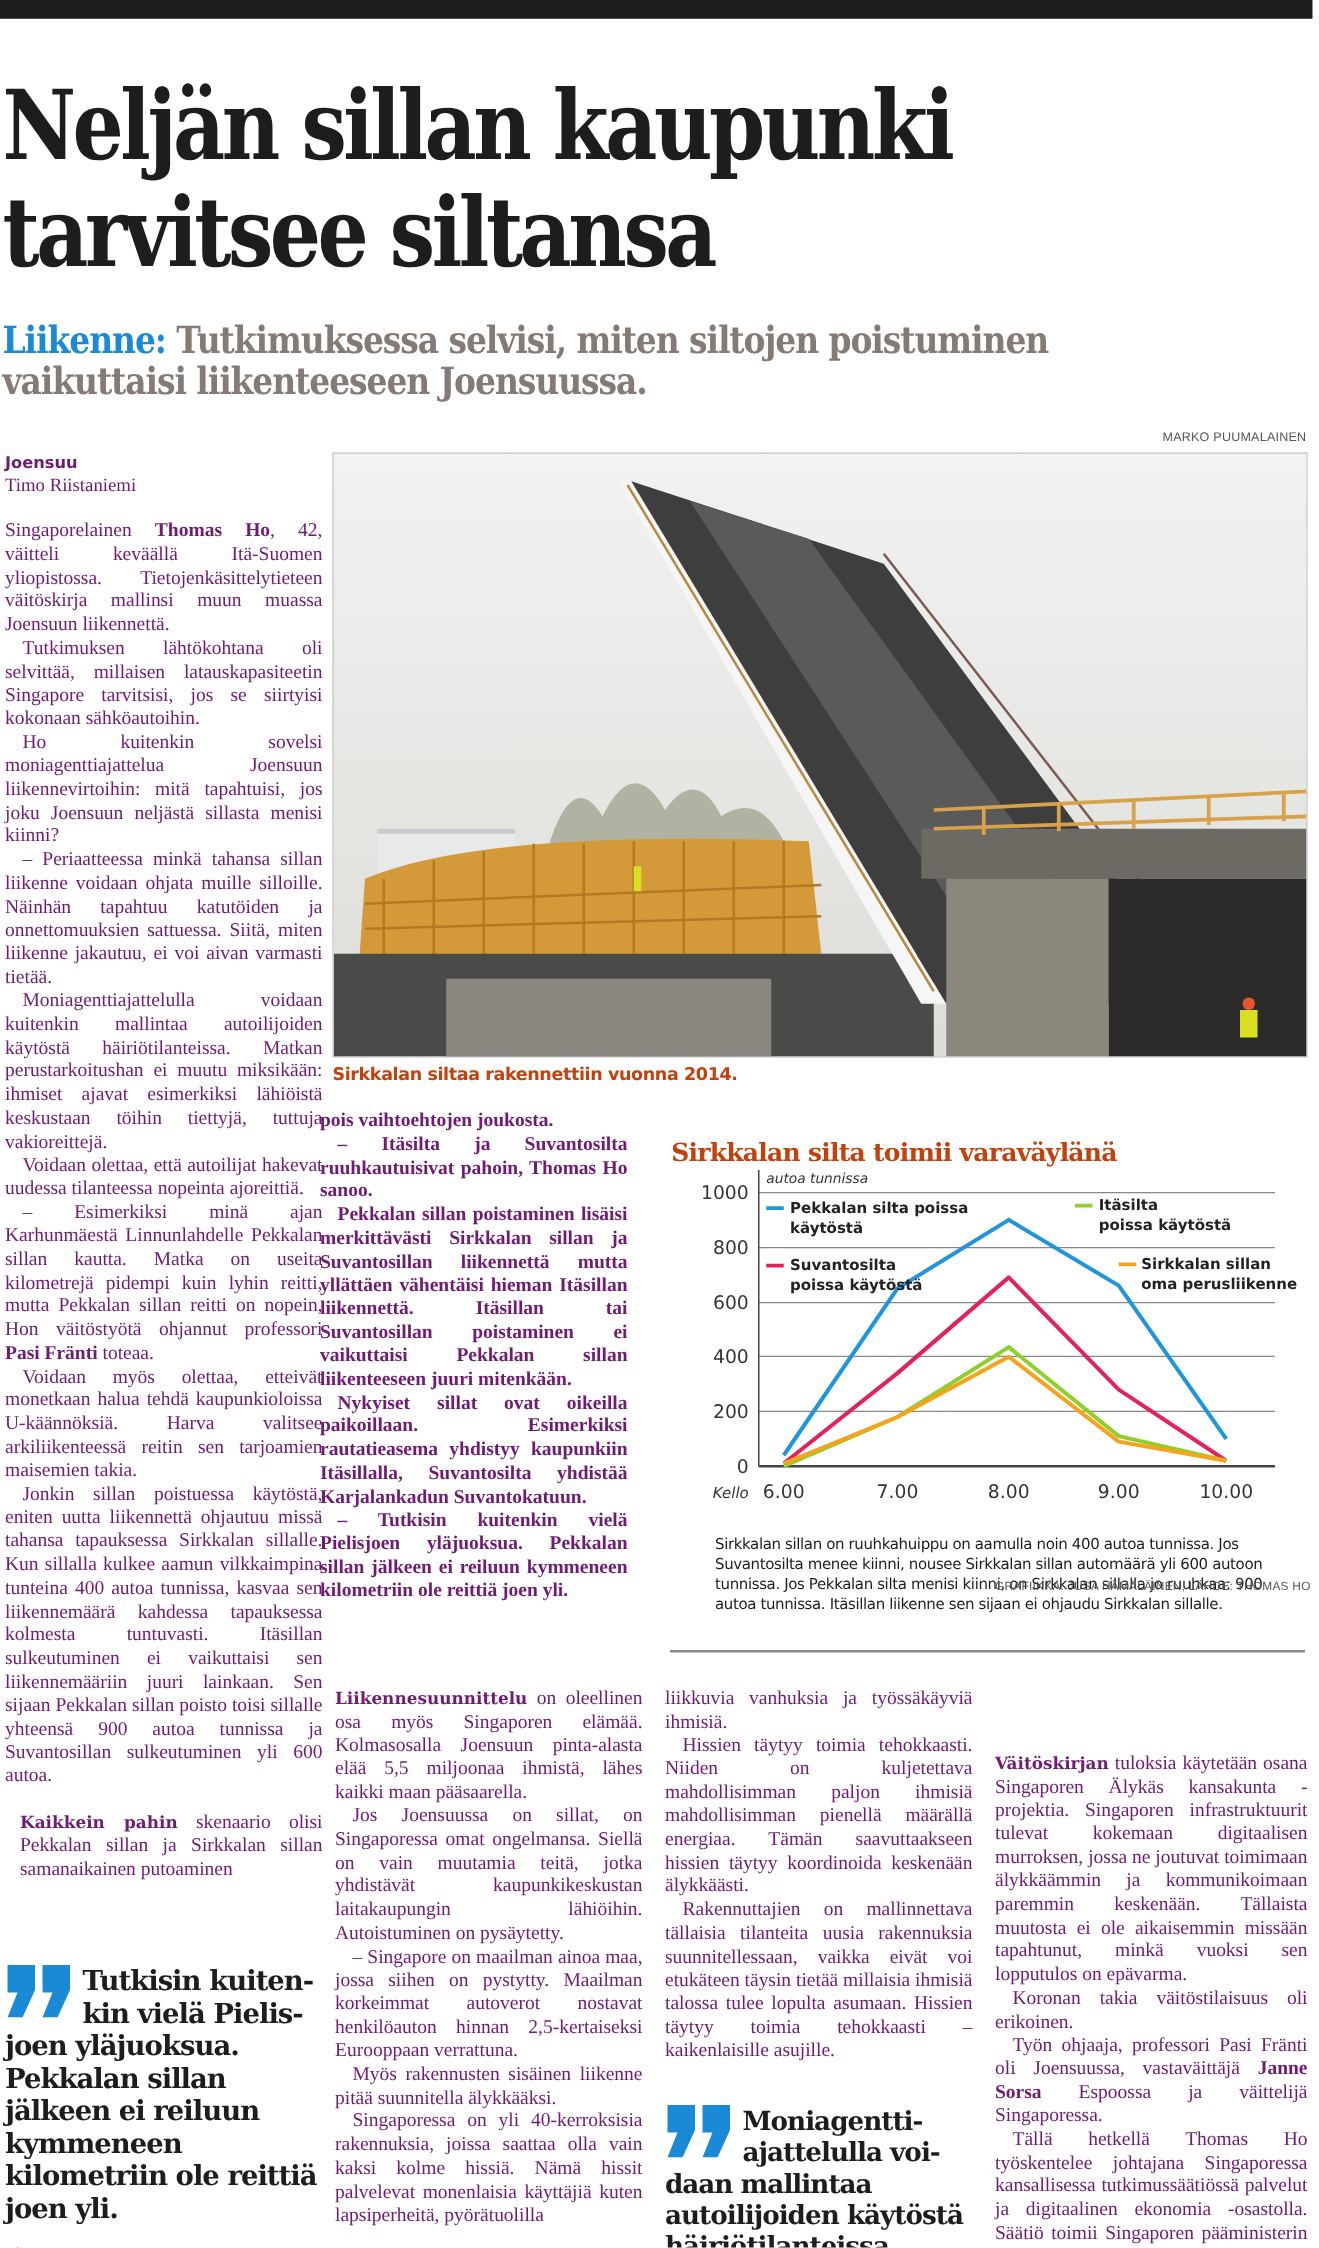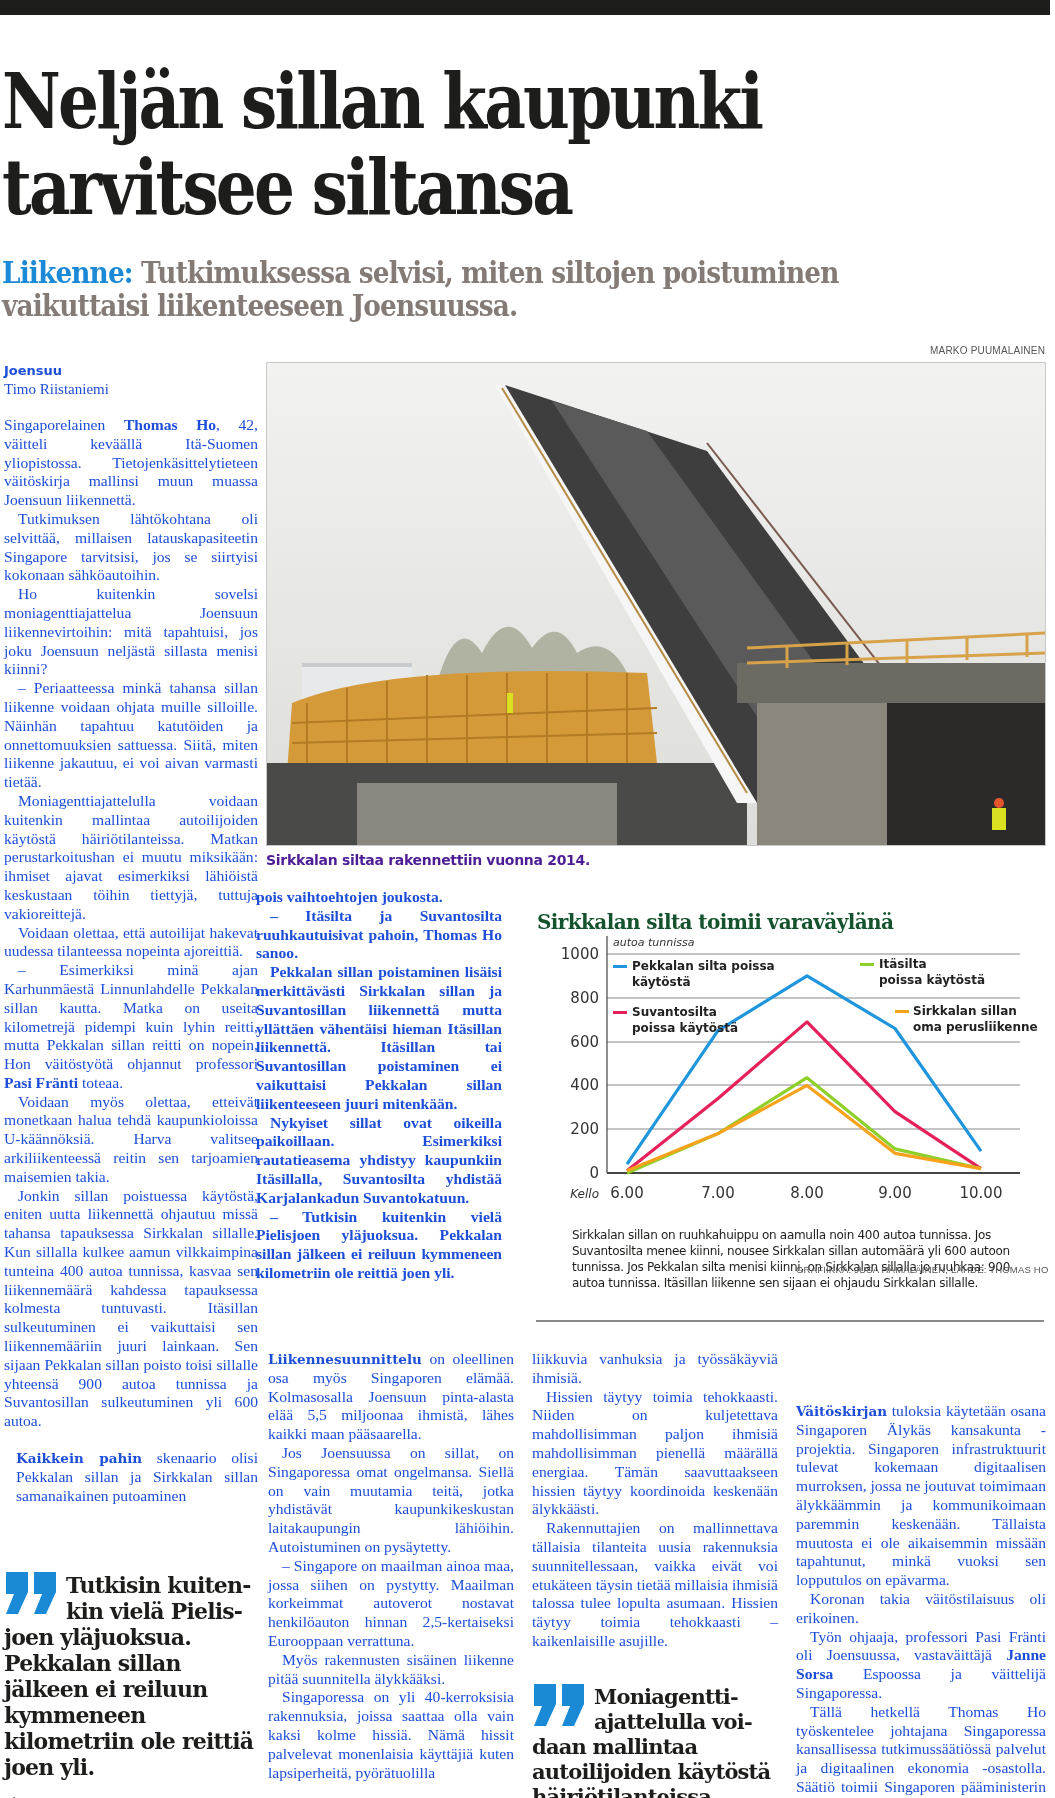--- a/index.html
+++ b/index.html
@@ -3,31 +3,31 @@
 <meta charset="utf-8">
 <style>
   * { box-sizing: border-box; margin: 0; padding: 0; }
   html, body { width: 1055px; height: 1798px; background: #fff; overflow: hidden; }
   body { position: relative; font-family: "DejaVu Serif", serif; color: #222; }
   .topbar { position: absolute; left: 0; top: 0; width: 1050px; height: 15px; background: #1d1d1b; }
   .headline { position: absolute; left: 2px; top: 58px; width: 1040px; font-family: "DejaVu Serif", serif; font-weight: 900; font-size: 77px; line-height: 86px; letter-spacing: -3px; color: #1d1d1b; transform: scaleX(0.93); transform-origin: left top; font-stretch: condensed; }
   .deck { position: absolute; left: 2px; top: 256px; width: 1040px; font-family: "DejaVu Serif", serif; font-weight: bold; font-size: 30px; line-height: 33px; color: #857b76; letter-spacing: -1px; transform: scaleX(0.88); transform-origin: left top; }
   .deck .kicker { color: #1a8ad6; }
   .credit { position: absolute; font-family: "Liberation Sans", sans-serif; font-size: 10px; color: #555; letter-spacing: 0.2px; }
-  .col { position: absolute; font-family: "Liberation Serif", serif; font-size: 15.6px; line-height: 18.8px; color: #1d4ed8; text-align: justify; hyphens: manual; }
+  .col { position: absolute; font-family: "Liberation Serif", serif; font-size: 15.6px; line-height: 18.8px; color: #701a75; text-align: justify; hyphens: manual; }
   .col p { text-indent: 14px; }
   .col p.noind { text-indent: 0; }
   .col p.gap { margin-top: 18px; text-indent: 0; margin-left: 12px; }
   .col b { font-weight: bold; }
   .dateline { font-family: "DejaVu Sans", sans-serif; font-weight: bold; font-size: 13px; line-height: 18px; }
   .byline { font-family: "Liberation Serif", serif; font-size: 15px; line-height: 18px; margin-bottom: 18px; }
   .lead-bold { font-family: "DejaVu Serif", serif; font-weight: bold; font-size: 13.5px; }
   .photo { position: absolute; left: 266px; top: 362px; width: 780px; height: 484px; overflow: hidden; background: #e6e6e4; border: 1px solid #c8c8c8; }
-  .caption { position: absolute; left: 266px; top: 852px; font-family: "DejaVu Sans", sans-serif; font-weight: bold; font-size: 14px; color: #4c1d95; letter-spacing: -0.3px; }
-  .chart-title { position: absolute; left: 537px; top: 910px; font-family: "DejaVu Serif", serif; font-weight: 900; font-size: 20px; color: #14532d; letter-spacing: -0.6px; }
+  .caption { position: absolute; left: 266px; top: 852px; font-family: "DejaVu Sans", sans-serif; font-weight: bold; font-size: 14px; color: #c2410c; letter-spacing: -0.3px; }
+  .chart-title { position: absolute; left: 537px; top: 910px; font-family: "DejaVu Serif", serif; font-weight: 900; font-size: 20px; color: #c2410c; letter-spacing: -0.6px; }
   .chart-note { position: absolute; left: 572px; top: 1227px; width: 440px; font-family: "DejaVu Sans", sans-serif; font-weight: normal; font-size: 12px; line-height: 16px; color: #1d1d1b; letter-spacing: -0.3px; }
   .rule { position: absolute; height: 2px; background: #8a8a8a; }
   .pull { position: absolute; font-family: "DejaVu Serif", serif; font-weight: 900; color: #1d1d1b; letter-spacing: -0.8px; }
   .pull .qm { float: left; width: 58px; height: 42px; margin-right: 4px; }
   .pull-attr { font-family: "Liberation Sans", sans-serif; font-size: 14px; color: #444; font-weight: normal; letter-spacing: 0; margin-top: 10px; }
   .chart-svg { position: absolute; left: 535px; top: 930px; }
   .chart-svg text { font-family: "DejaVu Sans", sans-serif; }
 </style>
 </head>
 <body>

